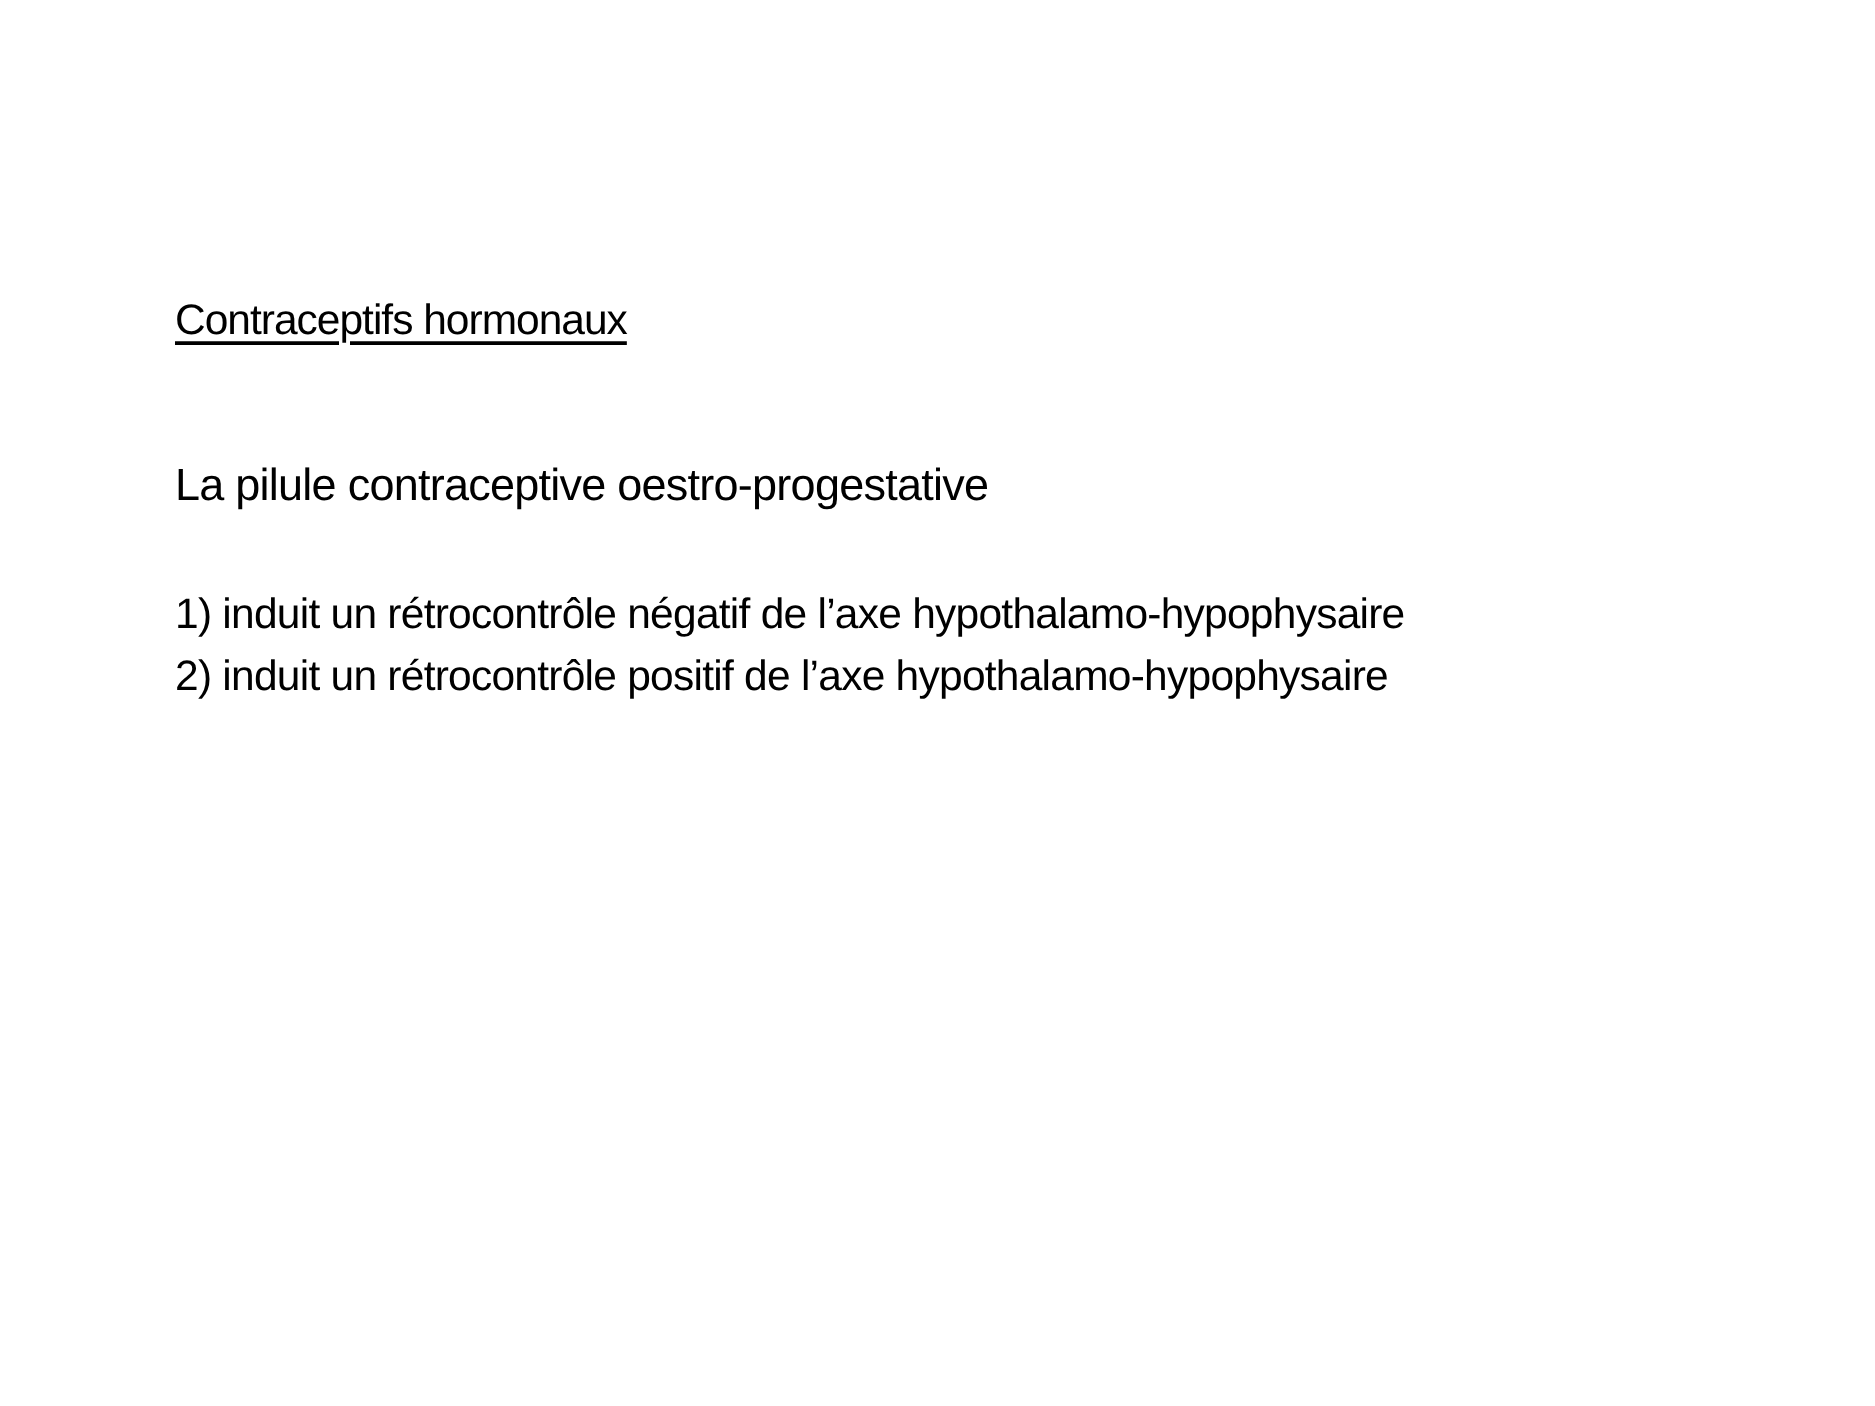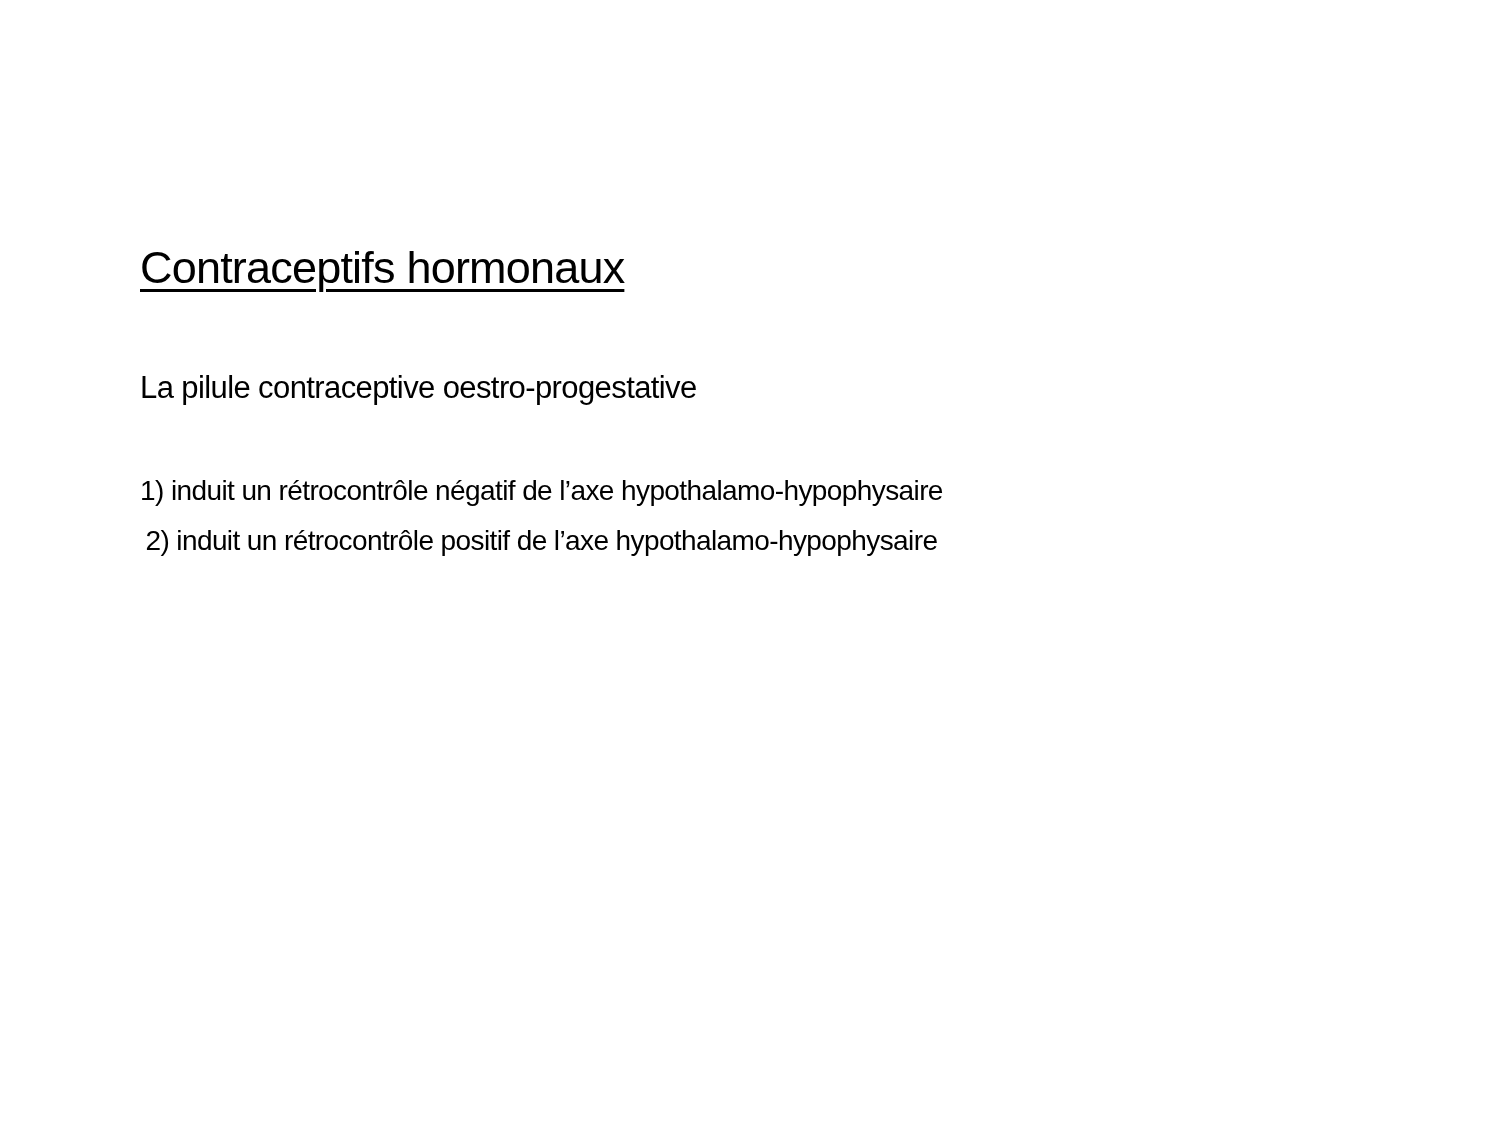--- a/index.html
+++ b/index.html
@@ -1,34 +1,34 @@
 <!DOCTYPE html>
 <html><head>
   <meta charset="utf-8">
   <style>
     html, body { margin: 0; padding: 0; }
     body {
       width: 1500px; height: 1125px; background: #ffffff; position: relative; overflow: hidden;
       font-family: "Liberation Sans", "DejaVu Sans", sans-serif; color: #000000;
     }
     .title {
-      position: absolute; left: 140px; top: 240px;
-      font-size: 45px; line-height: 56px; text-decoration: underline;
+      position: absolute; left: 140px; top: 228px;
+      font-size: 34px; line-height: 56px; text-decoration: underline;
       text-decoration-thickness: 3px; text-underline-offset: 6px;
       letter-spacing: -0.8px; white-space: nowrap;
     }
     .subtitle {
       position: absolute; left: 140px; top: 366px;
-      font-size: 31px; line-height: 44px; letter-spacing: -0.6px; white-space: nowrap;
+      font-size: 36px; line-height: 44px; letter-spacing: -0.6px; white-space: nowrap;
     }
     .options {
       position: absolute; left: 140px; top: 466px; margin: 0; padding: 0; list-style: none;
     }
     .options li {
-      font-size: 28px; line-height: 50px; height: 50px; letter-spacing: -0.6px; white-space: nowrap; text-align: center;
+      font-size: 34px; line-height: 50px; height: 50px; letter-spacing: -0.6px; white-space: nowrap;
     }
   </style>
 </head>
 <body>
 
 <div>
   <div class="title">Contraceptifs hormonaux</div>
   <div class="subtitle">La pilule contraceptive oestro-progestative</div>
   <ul class="options">
     <li>1) induit un rétrocontrôle négatif de l’axe hypothalamo-hypophysaire</li>

